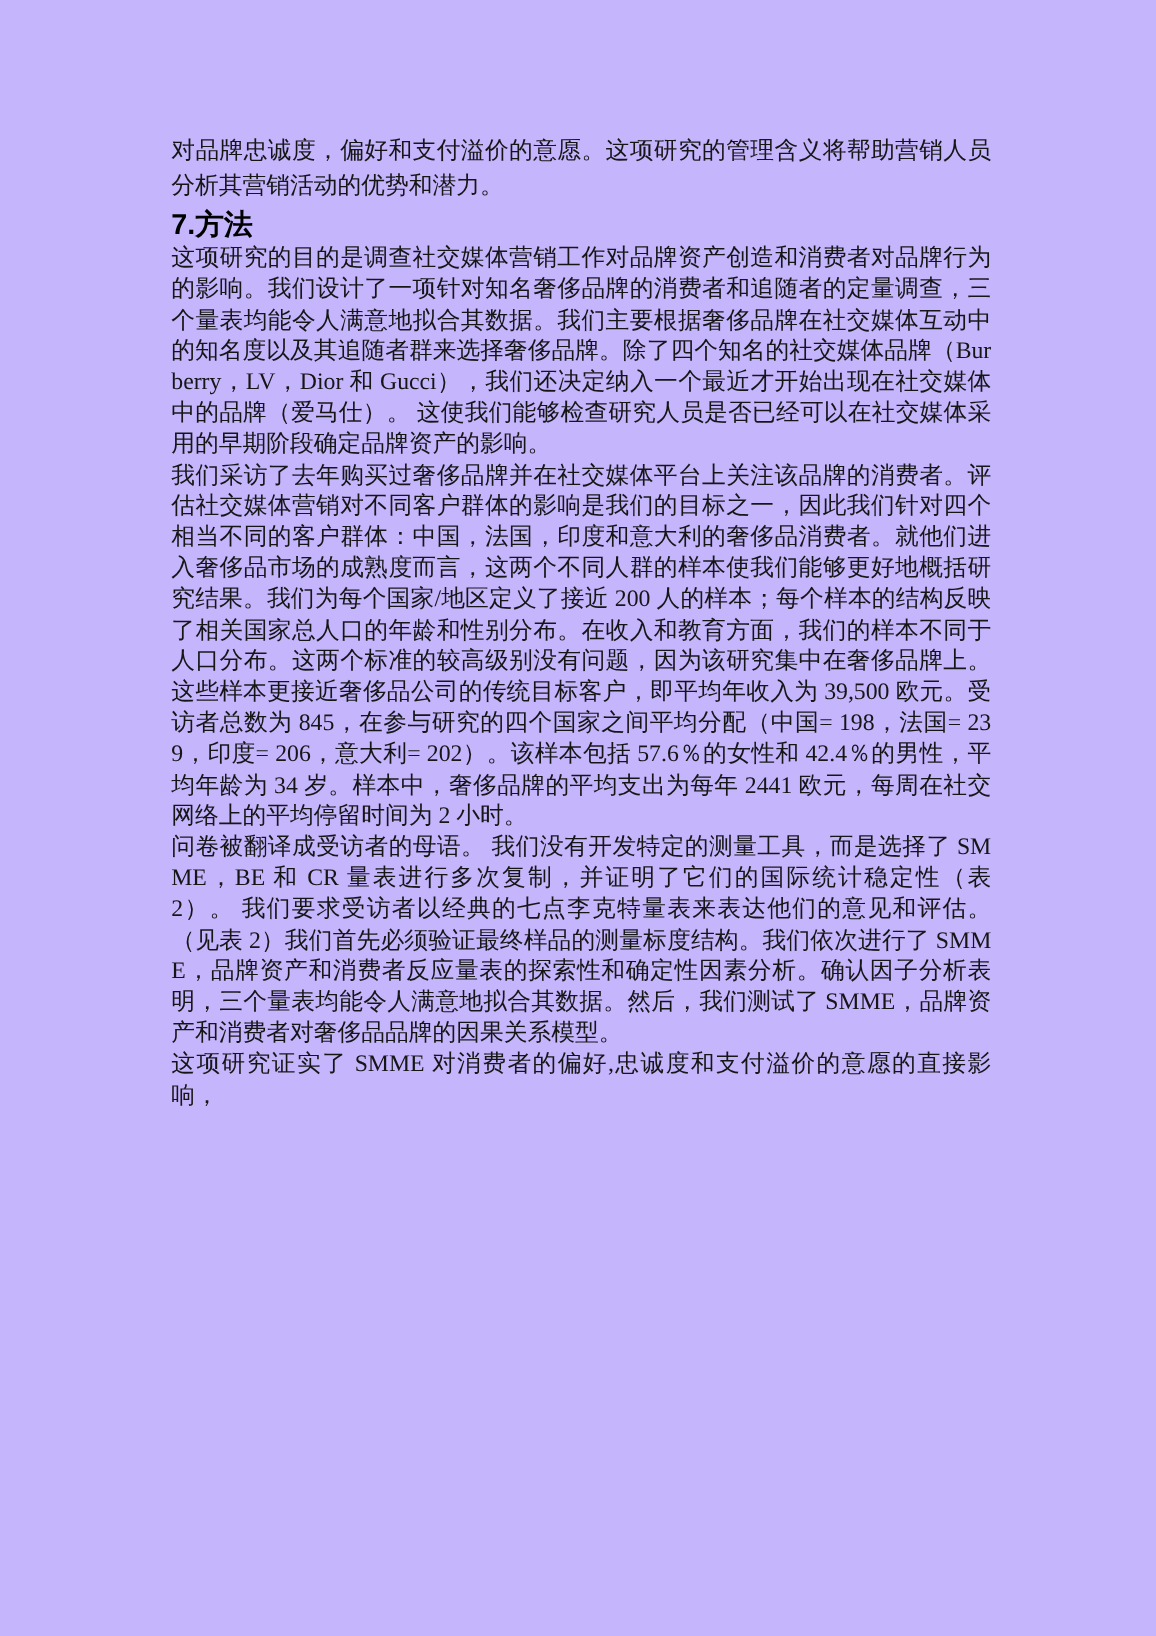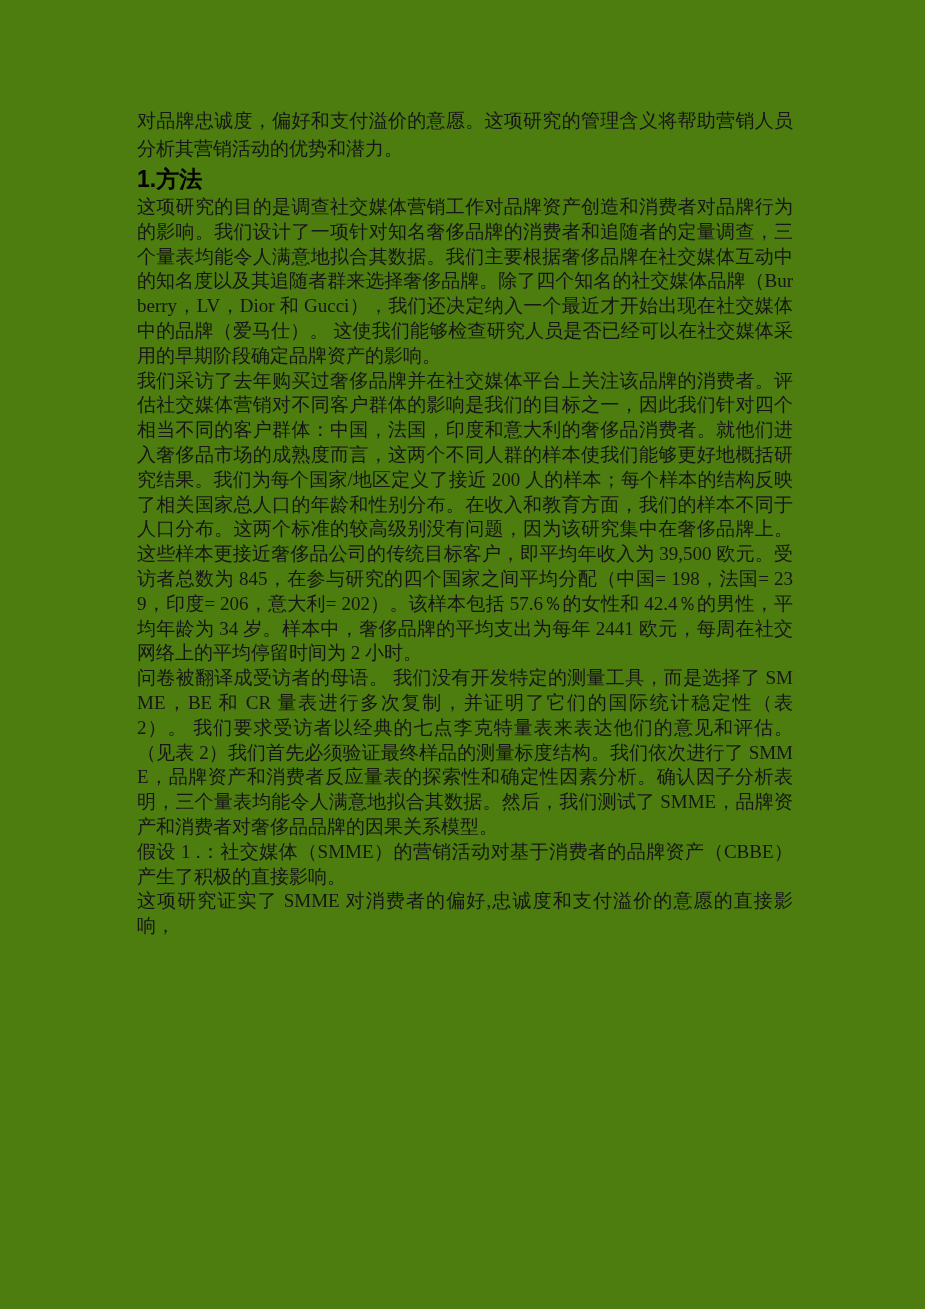--- a/index.html
+++ b/index.html
@@ -4,21 +4,21 @@
 <style>
   html, body {
     margin: 0;
     padding: 0;
     background: #ffffff;
   }
   .page {
     position: relative;
     width: 925px;
     height: 1309px;
-    background: #4d7c0f;
+    background: #c4b5fd;
     overflow: hidden;
     color: #161616;
     font-family: "Liberation Serif", "DejaVu Serif", serif;
   }
   .content {
     position: absolute;
     left: 137px;
     top: 107px;
     width: 656px;
   }
@@ -49,29 +49,28 @@
 </style>
 </head>
 <body>
 
 <div class="page">
   <div class="content">
 
     <p class="para intro">对品牌忠诚度，偏好和支付溢价的意愿。这项研究的管理含义将帮助营销人员分析其营销活动的优势和潜力。</p>
 
 
-    <h2 class="heading h-methods">1.方法</h2>
+    <h2 class="heading h-methods">7.方法</h2>
 
     <p class="para">这项研究的目的是调查社交媒体营销工作对品牌资产创造和消费者对品牌行为的影响。我们设计了一项针对知名奢侈品牌的消费者和追随者的定量调查，三个量表均能令人满意地拟合其数据。我们主要根据奢侈品牌在社交媒体互动中的知名度以及其追随者群来选择奢侈品牌。除了四个知名的社交媒体品牌（Burberry，LV，Dior 和 Gucci），我们还决定纳入一个最近才开始出现在社交媒体中的品牌（爱马仕）。 这使我们能够检查研究人员是否已经可以在社交媒体采用的早期阶段确定品牌资产的影响。</p>
 
     <p class="para">我们采访了去年购买过奢侈品牌并在社交媒体平台上关注该品牌的消费者。评估社交媒体营销对不同客户群体的影响是我们的目标之一，因此我们针对四个相当不同的客户群体：中国，法国，印度和意大利的奢侈品消费者。就他们进入奢侈品市场的成熟度而言，这两个不同人群的样本使我们能够更好地概括研究结果。我们为每个国家/地区定义了接近 200 人的样本；每个样本的结构反映了相关国家总人口的年龄和性别分布。在收入和教育方面，我们的样本不同于人口分布。这两个标准的较高级别没有问题，因为该研究集中在奢侈品牌上。这些样本更接近奢侈品公司的传统目标客户，即平均年收入为 39,500 欧元。受访者总数为 845，在参与研究的四个国家之间平均分配（中国= 198，法国= 239，印度= 206，意大利= 202）。该样本包括 57.6％的女性和 42.4％的男性，平均年龄为 34 岁。样本中，奢侈品牌的平均支出为每年 2441 欧元，每周在社交网络上的平均停留时间为 2 小时。</p>
 
     <p class="para">问卷被翻译成受访者的母语。 我们没有开发特定的测量工具，而是选择了 SMME，BE 和 CR 量表进行多次复制，并证明了它们的国际统计稳定性（表 2）。 我们要求受访者以经典的七点李克特量表来表达他们的意见和评估。（见表 2）我们首先必须验证最终样品的测量标度结构。我们依次进行了 SMME，品牌资产和消费者反应量表的探索性和确定性因素分析。确认因子分析表明，三个量表均能令人满意地拟合其数据。然后，我们测试了 SMME，品牌资产和消费者对奢侈品品牌的因果关系模型。</p>
 
 
-    <p class="para">假设 1 .：社交媒体（SMME）的营销活动对基于消费者的品牌资产（CBBE）产生了积极的直接影响。</p>
 
 
 
     <p class="para">这项研究证实了 SMME 对消费者的偏好,忠诚度和支付溢价的意愿的直接影响，</p>
 
   </div>
 </div>
 
 </body></html>

